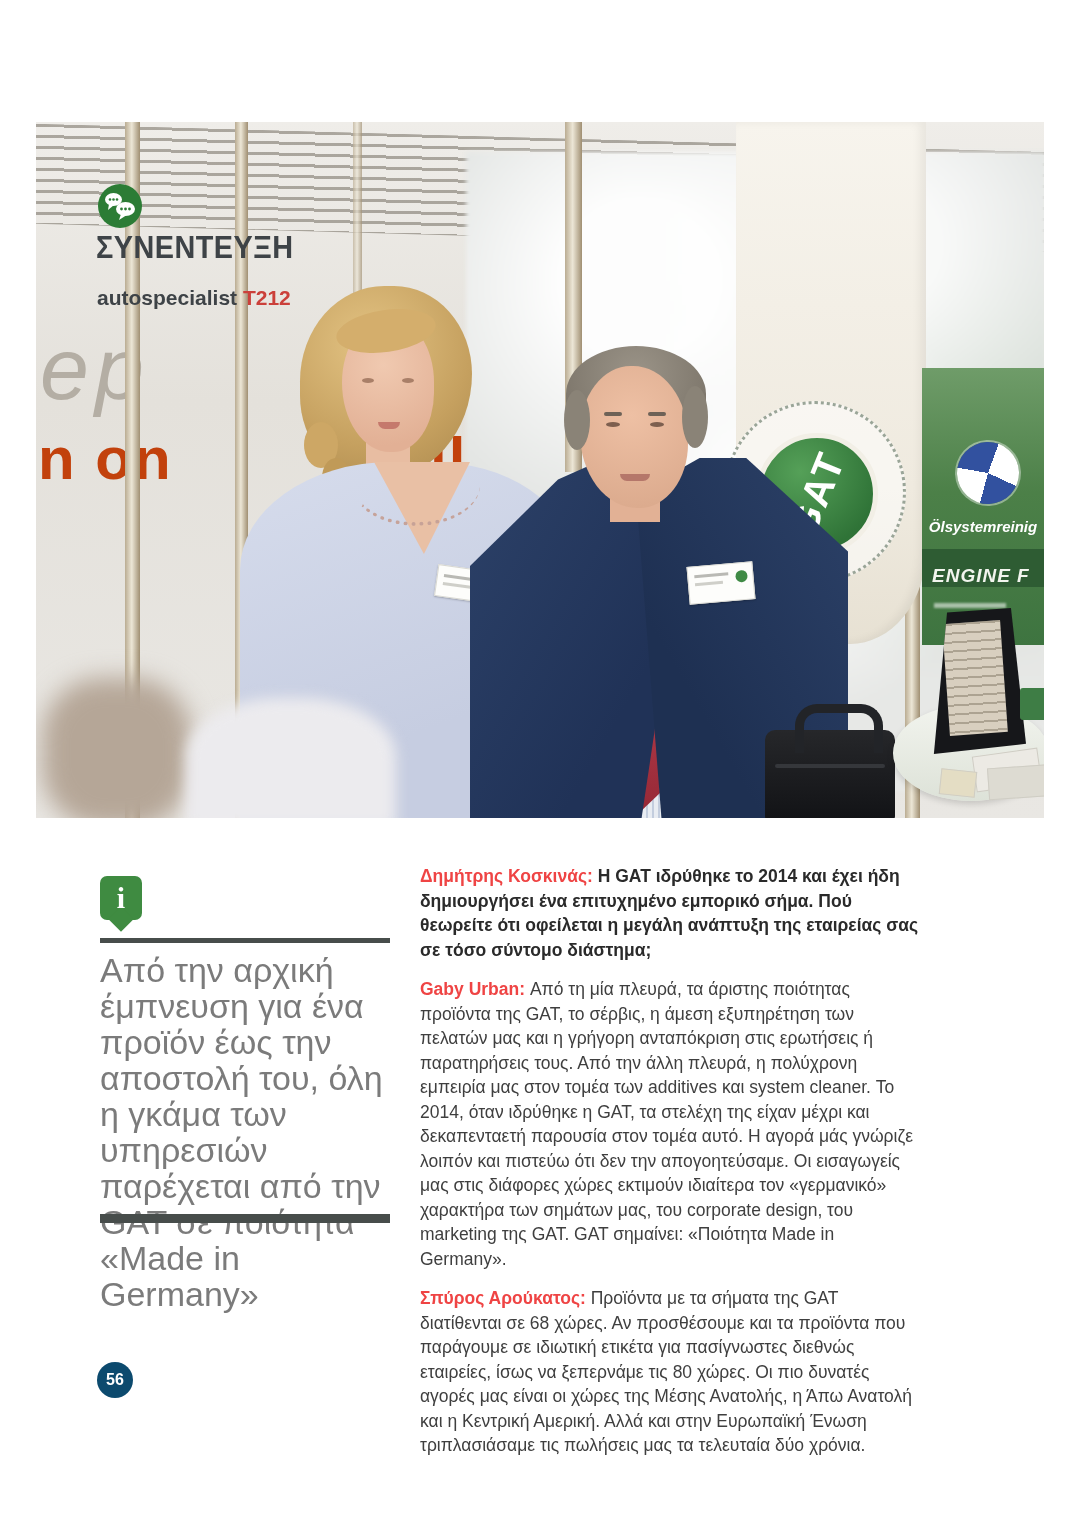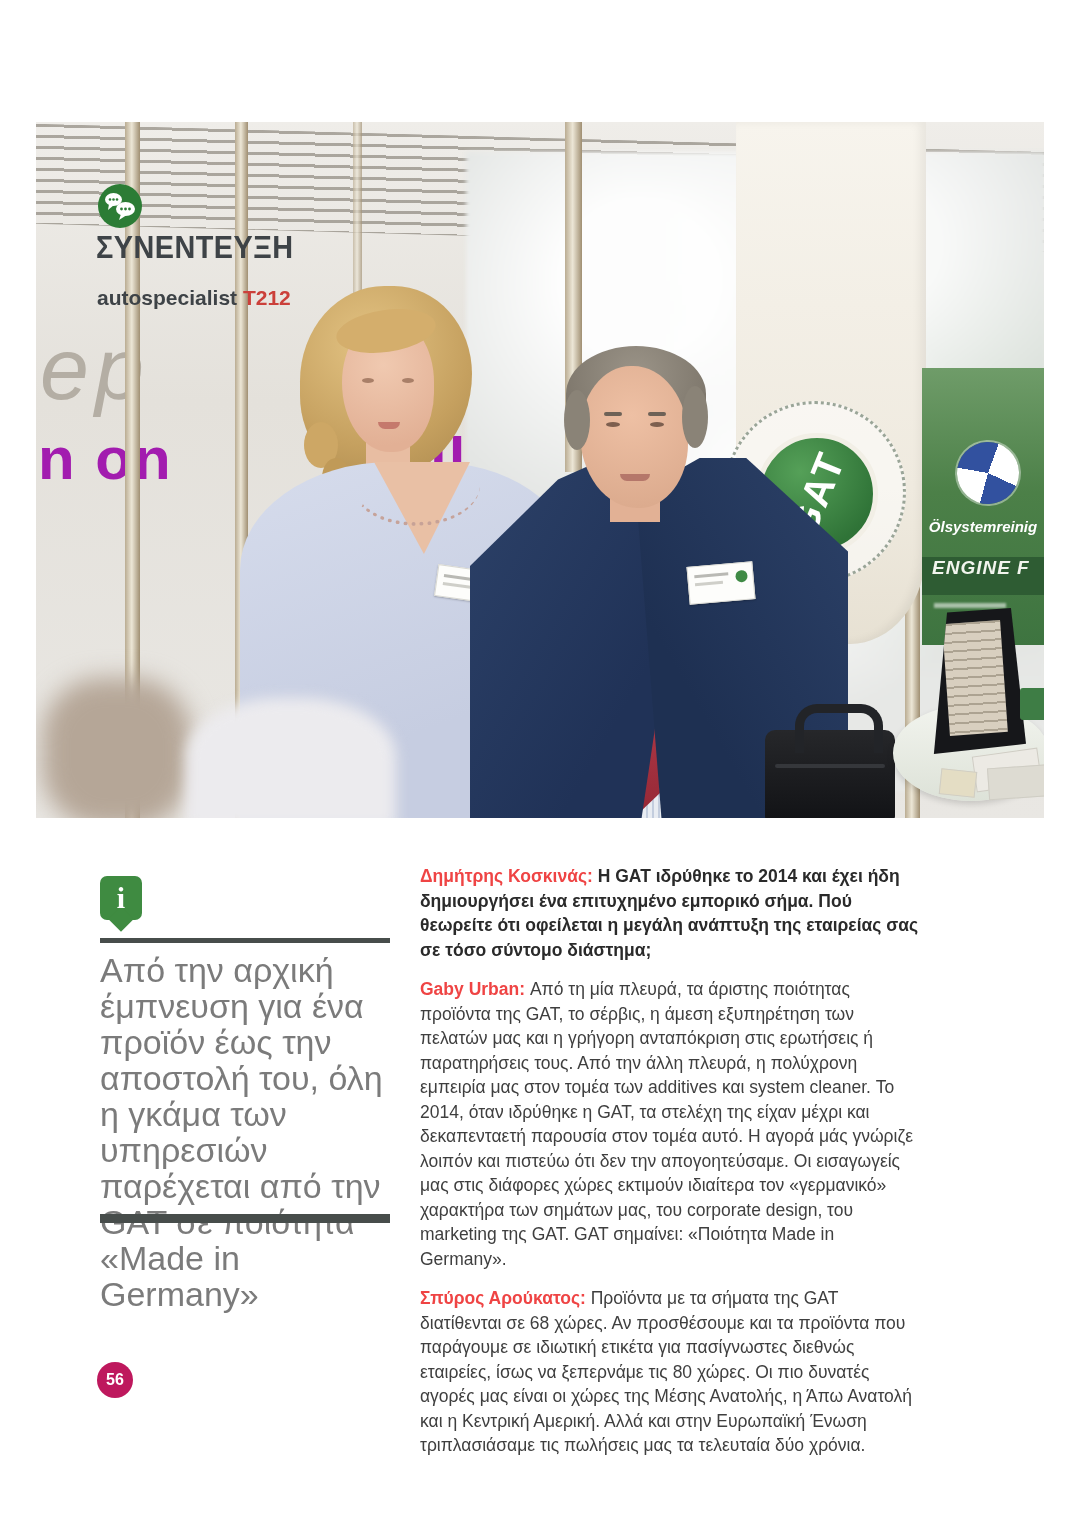--- a/index.html
+++ b/index.html
@@ -26,21 +26,21 @@
   .wall{inset:0;background:linear-gradient(180deg,#efede9 0%,#e4e1db 40%,#e9e7e3 100%);}
   .stripes{left:-24px;top:16px;width:1070px;height:100px;
     background:repeating-linear-gradient(180deg,rgba(125,119,108,.6) 0 3px,rgba(0,0,0,0) 3px 11px);
     transform:rotate(1.6deg);}
   .seam{top:0;height:696px;background:linear-gradient(90deg,#baac92,#ece6d6 45%,#a08f72);}
   .pole-a{left:89px;width:15px;} .pole-b{left:199px;width:13px;}
   .pole-c{left:317px;width:9px;opacity:.7;} .pole-e{left:869px;width:15px;}
   .pole-d{left:529px;width:17px;height:350px;}
   .wall-word{color:#b4aea4;font-size:88px;letter-spacing:6px;top:196px;font-weight:400;font-style:italic;}
   .ww-left{left:4px;} .ww-right{left:356px;}
-  .green-word{color:#a21caf;font-size:60px;font-weight:bold;top:302px;letter-spacing:2px;}
+  .green-word{color:#c2410c;font-size:60px;font-weight:bold;top:302px;letter-spacing:2px;}
   .gw-left{left:2px;} .gw-right{left:352px;}
   .clouds{left:430px;top:30px;width:580px;height:640px;
     background:
       radial-gradient(circle at 30% 20%,rgba(255,255,255,.95) 0 12%,rgba(255,255,255,0) 38%),
       radial-gradient(circle at 70% 15%,rgba(255,255,255,.8) 0 10%,rgba(255,255,255,0) 34%),
       radial-gradient(circle at 55% 55%,rgba(255,255,255,.85) 0 16%,rgba(255,255,255,0) 45%),
       radial-gradient(circle at 85% 45%,rgba(214,222,214,.9) 0 14%,rgba(214,222,214,0) 40%),
       linear-gradient(180deg,#dfe2e0,#e8e9e7);
     filter:blur(2px);}
   .gat-panel{left:700px;top:0;width:190px;height:522px;
@@ -53,22 +53,22 @@
     border:5px solid #f2efe6;display:flex;align-items:center;justify-content:center;}
   .gat-text{position:static;color:#fff;font-weight:bold;font-size:40px;letter-spacing:2px;
     transform:rotate(-68deg);}
   .green-panel{left:886px;top:246px;width:122px;height:277px;
     background:linear-gradient(180deg,#6f9c69,#4c8048 45%,#3e7440);}
   .tuev-badge{left:35px;top:74px;width:62px;height:62px;border-radius:50%;
     background:conic-gradient(#ffffff 0 95deg,#32519f 95deg 175deg,#ffffff 175deg 260deg,#32519f 260deg 360deg);
     transform:rotate(20deg);box-shadow:0 0 0 2px rgba(255,255,255,.4);}
   .panel-title{left:0;top:150px;width:122px;text-align:center;color:#fff;
     font-size:15px;font-weight:bold;font-style:italic;}
-  .panel-band{left:0;top:189px;width:128px;height:38px;background:#2e5c33;
-    display:flex;align-items:flex-start;}
+  .panel-band{left:0;top:181px;width:128px;height:38px;background:#2e5c33;
+    display:flex;align-items:flex-end;}
   .panel-sub{position:static;color:#f2f5ee;font-size:19px;font-weight:800;font-style:italic;
     padding-left:10px;letter-spacing:1px;white-space:nowrap;}
   .panel-url{left:12px;top:235px;width:72px;height:5px;background:rgba(255,255,255,.55);filter:blur(1px);}
 
   
   .w-hair{left:264px;top:164px;width:172px;height:194px;border-radius:52% 48% 58% 46%;
     background:radial-gradient(circle at 40% 30%,#e3c383,#c5a05f 60%,#a9874c);}
   .w-curl{width:34px;height:46px;border-radius:50%;background:#cda765;}
   .w-curl1{left:268px;top:300px;} .w-curl2{left:286px;top:336px;width:28px;height:40px;background:#c09a58;}
   .w-face{left:306px;top:196px;width:92px;height:134px;border-radius:50% 50% 46% 54%;
@@ -153,21 +153,21 @@
   .pullquote{left:100px;top:952px;width:296px;z-index:4;color:#7b7b7b;
     font-size:34px;line-height:36px;}
 
   
   .article{left:420px;top:864px;width:502px;z-index:4;font-size:17.5px;line-height:24.5px;color:#3f3f3f;}
   .article p{position:static;margin:0 0 15px 0;}
   .q{font-weight:bold;color:#2a2a2a;}
   .speaker{font-weight:bold;color:#ef4444;}
 
   
-  .page-num{left:97px;top:1362px;width:36px;height:36px;border-radius:50%;background:#be185d;
+  .page-num{left:97px;top:1362px;width:36px;height:36px;border-radius:50%;background:#0c4a6e;
     color:#fff;font-size:16px;font-weight:bold;display:flex;align-items:center;justify-content:center;z-index:4;}
 </style>
 </head>
 <body>
 
 <div class="page">
 
   <div class="abs photo">
     <div class="wall"></div>
     <div class="stripes"></div>

